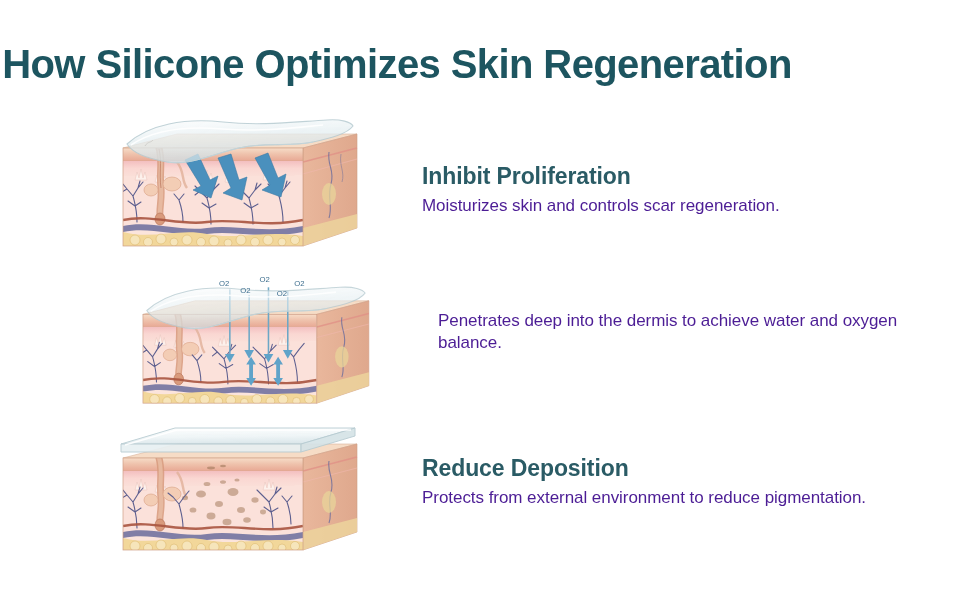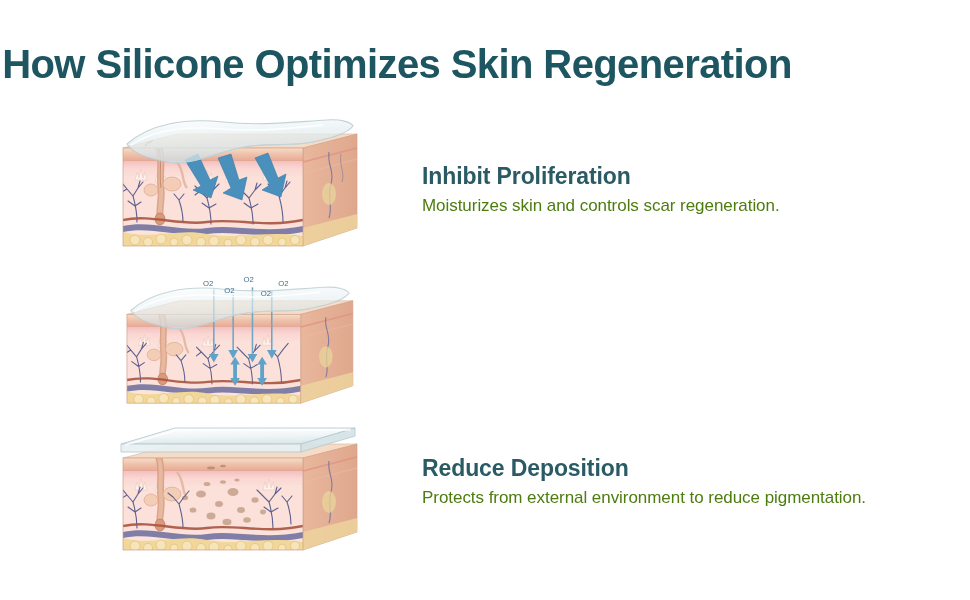--- a/index.html
+++ b/index.html
@@ -15,35 +15,35 @@
     text-align:center;
     font-size:40px;font-weight:bold;
     letter-spacing:-0.6px;
     color:#1d5560;
     white-space:nowrap;
   }
 
   .rows{position:absolute;left:0;top:118px;width:772px;}
   .row{position:relative;height:140px;margin-bottom:0;}
   .row.r1{top:0;}
-  .row.r2{top:10px;}
+  .row.r2{top:10px;margin-left:16px;}
   .row.r3{top:20px;}
 
   .fig{
     position:absolute;left:115px;top:0;width:245px;height:140px;
   }
   .fig svg{display:block;width:245px;height:140px;}
 
   .txt{position:absolute;left:422px;top:0;width:470px;}
   .head{
     font-size:23px;font-weight:bold;color:#2a5b65;
     letter-spacing:-0.1px;margin:0 0 6px 0;line-height:1.1;
   }
   .body{
-    font-size:17px;color:#4d7c0f;line-height:1.32;margin:0;
+    font-size:17px;color:#4c1d95;line-height:1.32;margin:0;
     letter-spacing:-0.05px;
   }
   .r1 .txt{top:46px;}
   .r2 .txt{top:42px;}
   .r3 .txt{top:38px;}
 </style>
 </head>
 <body>
 
 <div class="page">
@@ -290,20 +290,21 @@
           <g font-family="Liberation Sans, sans-serif" fill="#3d6e8e">
             <text x="92" y="19" font-size="8" text-anchor="middle">O2</text>
             <text x="114" y="26" font-size="8" text-anchor="middle">O2</text>
             <text x="134" y="14" font-size="8" text-anchor="middle">O2</text>
             <text x="152" y="29" font-size="8" text-anchor="middle">O2</text>
             <text x="170" y="19" font-size="8" text-anchor="middle">O2</text>
           </g>
         </svg>
       </div>
       <div class="txt">
+        <p class="body">Penetrates deep into the dermis to achieve water and oxygen balance.</p>
       </div>
     </div>
 
     <div class="row r3">
       <div class="fig">
         <svg viewBox="0 0 245 140" xmlns="http://www.w3.org/2000/svg">
           <defs>
             <linearGradient id="epi3" x1="0" y1="0" x2="0" y2="1">
               <stop offset="0%" stop-color="#f7ddc8"></stop>
               <stop offset="45%" stop-color="#efc3ad"></stop>

